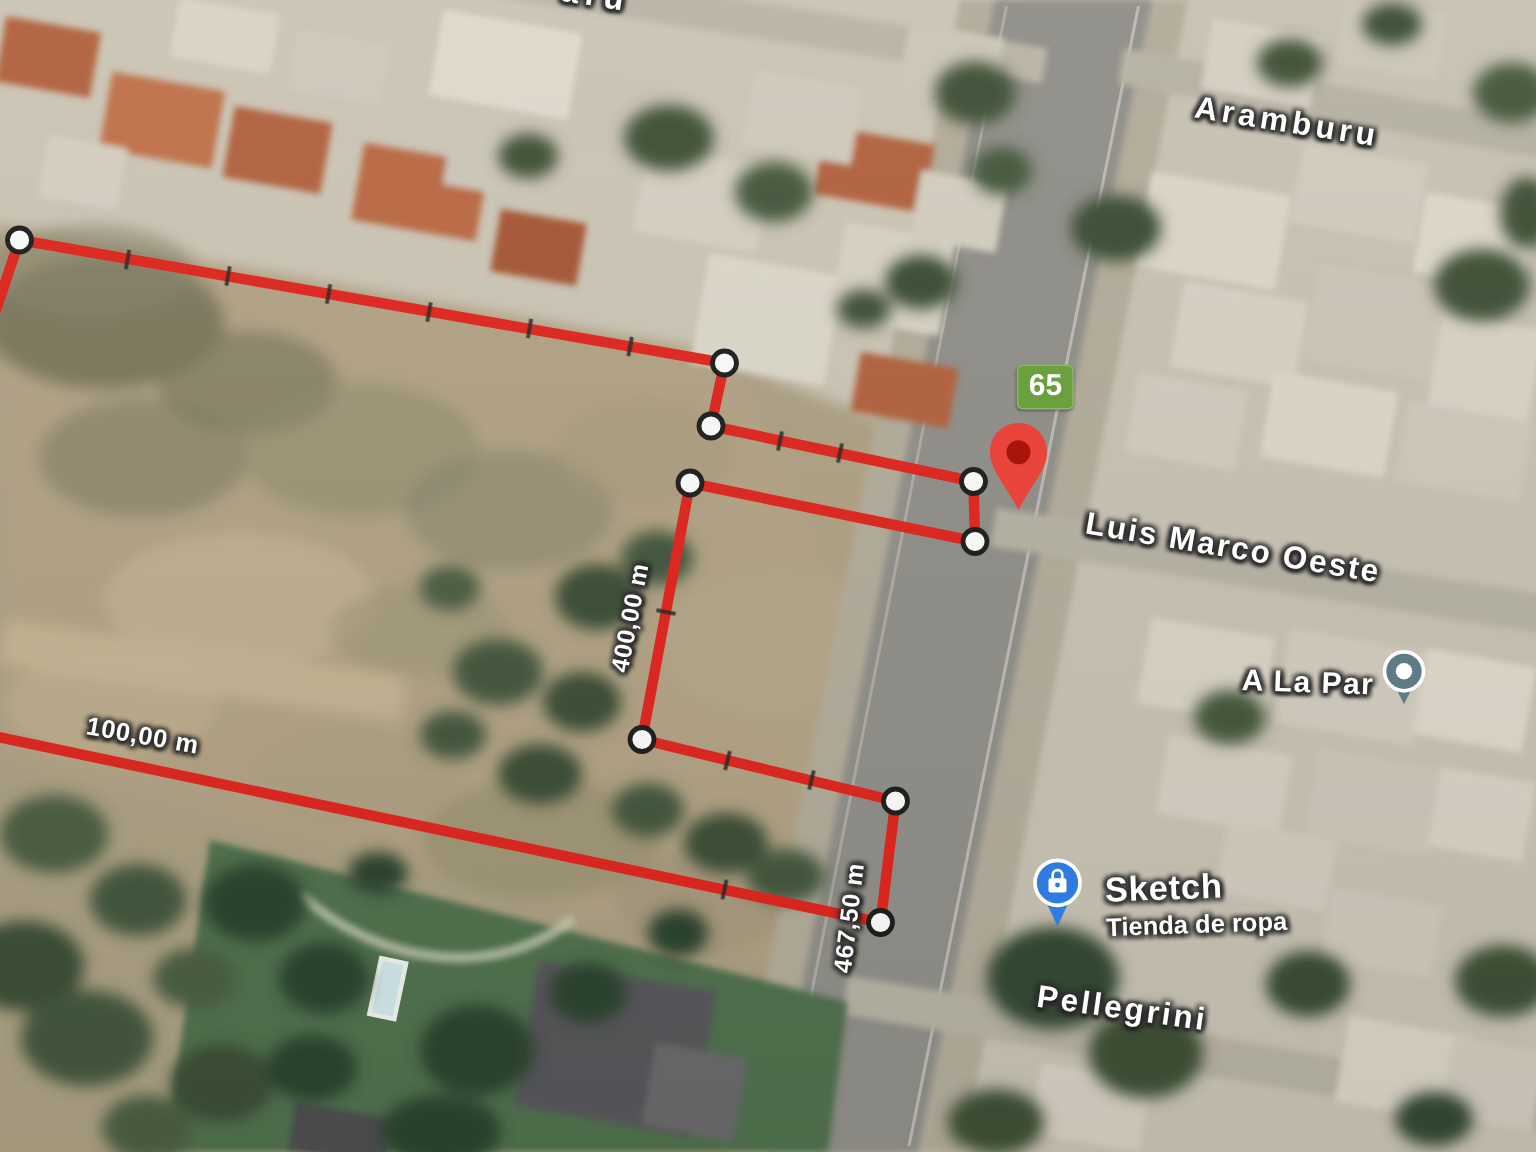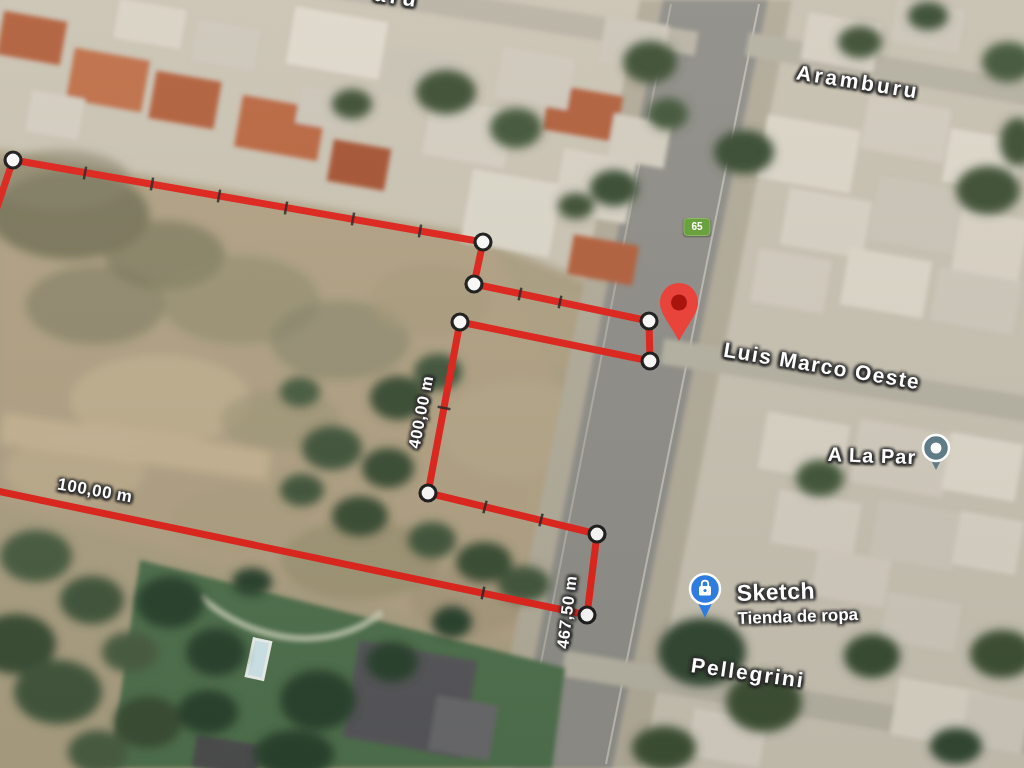--- a/index.html
+++ b/index.html
@@ -14,22 +14,23 @@
     text-shadow:-2px -1px 3px #2d2d2d,2px -1px 3px #2d2d2d,-2px 2px 3px #2d2d2d,
                  2px 2px 3px #2d2d2d,0 0 4px #2a2a2a,0 2px 2px rgba(0,0,0,.75);
     letter-spacing:1px;
   }
   .street{font-size:21px;}
   .measure{font-size:16.5px;letter-spacing:.5px;}
   .poi-label{font-size:20px;}
   .route-badge{
     position:absolute;transform:translate(-50%,-50%);
     background:#6ba03e;border:1px solid #8cb96a;border-radius:4px;
-    color:#fff;font-weight:700;font-size:10px;padding:2px 7px 3px;
+    color:#fff;font-weight:700;font-size:20px;padding:2px 7px 3px;
     box-shadow:0 1px 2px rgba(0,0,0,.35);
+    margin-top:31px;
   }
   .pin{position:absolute;transform:translate(-50%,-100%);}
   .pin-center{position:absolute;transform:translate(-50%,-50%);}
   .sketch-poi{position:absolute;left:737px;top:578px;transform:rotate(-2deg);color:#fff;
     text-shadow:-2px -1px 3px #2d2d2d,2px -1px 3px #2d2d2d,-2px 2px 3px #2d2d2d,
                  2px 2px 3px #2d2d2d,0 0 4px #2a2a2a;}
   .sketch-title{font-size:23px;font-weight:700;letter-spacing:.5px;}
   .sketch-sub{font-size:17px;font-weight:700;margin-top:2px;}
   .tone{position:absolute;inset:0;pointer-events:none;
     background:linear-gradient(180deg,rgba(255,250,235,.05),rgba(20,25,10,.05));}

